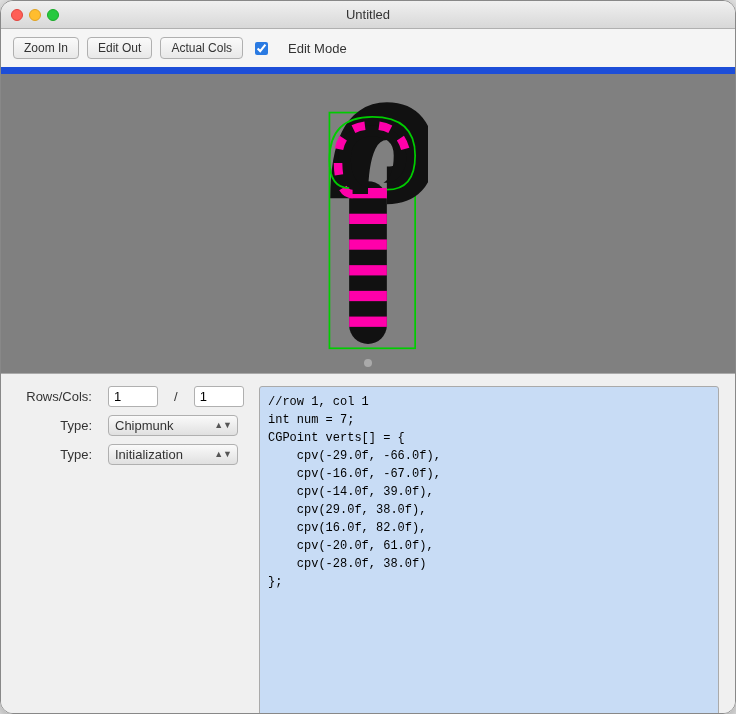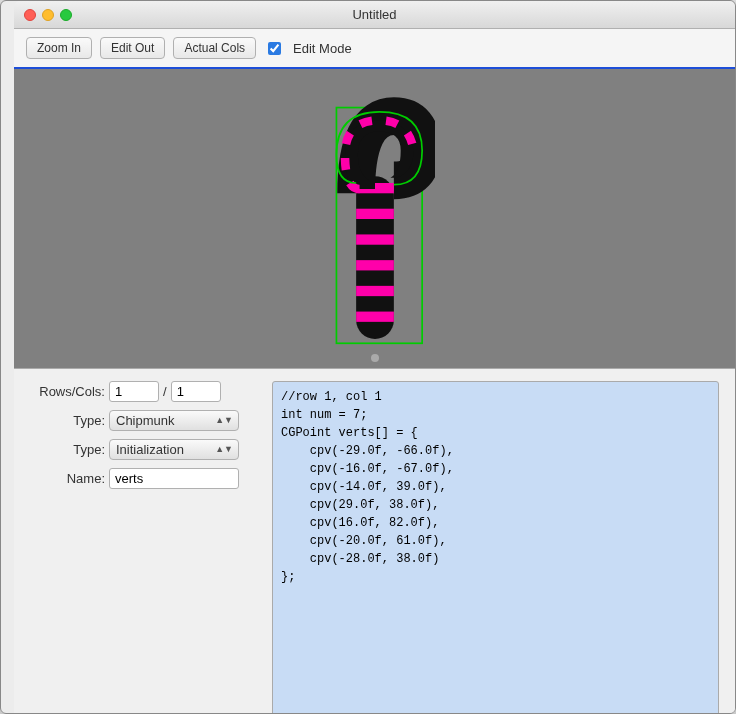--- a/index.html
+++ b/index.html
@@ -41,40 +41,40 @@
       border-radius: 50%;
       cursor: pointer;
     }
     .traffic-light.close { background: #ff5f56; border: 1px solid #e0443e; }
     .traffic-light.minimize { background: #ffbd2e; border: 1px solid #dea123; }
     .traffic-light.maximize { background: #27c93f; border: 1px solid #1aab29; }
 
     
     .toolbar {
       background: #f5f5f5;
-      border-bottom: 2px solid #1d4ed8;
+      border-bottom: 7px solid #1d4ed8;
       padding: 8px 12px;
       display: flex;
       align-items: center;
       gap: 8px;
     }
     .toolbar-btn {
       background: linear-gradient(to bottom, #fafafa, #e8e8e8);
       border: 1px solid #b0b0b0;
       border-radius: 4px;
       padding: 3px 10px;
       font-size: 12px;
       cursor: pointer;
       color: #333;
     }
 
     .checkbox-wrapper {
       display: flex;
       align-items: center;
-      gap: 12px;
+      gap: 20px;
       margin-left: 4px;
     }
     .checkbox-wrapper input[type="checkbox"] {
       accent-color: #2a7ae2;
     }
     .checkbox-label {
       font-size: 13px;
       color: #333;
     }
 
@@ -114,21 +114,21 @@
     .left-controls {
       display: flex;
       flex-direction: column;
       gap: 8px;
       min-width: 230px;
     }
 
     .form-row {
       display: flex;
       align-items: center;
-      gap: 4px;
+      gap: 16px;
     }
     .form-label {
       text-align: right;
       min-width: 75px;
       font-size: 13px;
       color: #333;
     }
     .form-input {
       background: white;
       border: 1px solid #b0b0b0;
@@ -190,26 +190,25 @@
       font-family: "Courier New", Courier, monospace;
       font-size: 12px;
       color: #000;
       overflow-y: auto;
       white-space: pre;
       line-height: 1.5;
     }
 
     .window-wrapper {
       border: 1px solid #888;
-      border-radius: 6px;
+      border-radius: 13px;
       overflow: hidden;
       width: 736px;
       height: 714px;
       box-shadow: 0 4px 20px rgba(0,0,0,0.4);
-      padding-left: 13px;
     }
   </style>
 </head>
 <body>
 
 <div class="window-wrapper">
 
   <div class="title-bar">
     <div class="traffic-lights">
       <div class="traffic-light close"></div>
@@ -280,24 +279,20 @@
         <span class="form-label">Type:</span>
         <div class="form-select-wrapper">
           <select class="form-select">
             <option>Initialization</option>
             <option>Other</option>
           </select>
           <span class="select-arrow">▲▼</span>
         </div>
       </div>
 
-      <div class="form-row">
-        <span class="form-label">Name:</span>
-        <input class="form-name-input" type="text" value="verts" style="">
-      </div>
     </div>
 
     <div class="code-area">//row 1, col 1
 int num = 7;
 CGPoint verts[] = {
     cpv(-29.0f, -66.0f),
     cpv(-16.0f, -67.0f),
     cpv(-14.0f, 39.0f),
     cpv(29.0f, 38.0f),
     cpv(16.0f, 82.0f),

